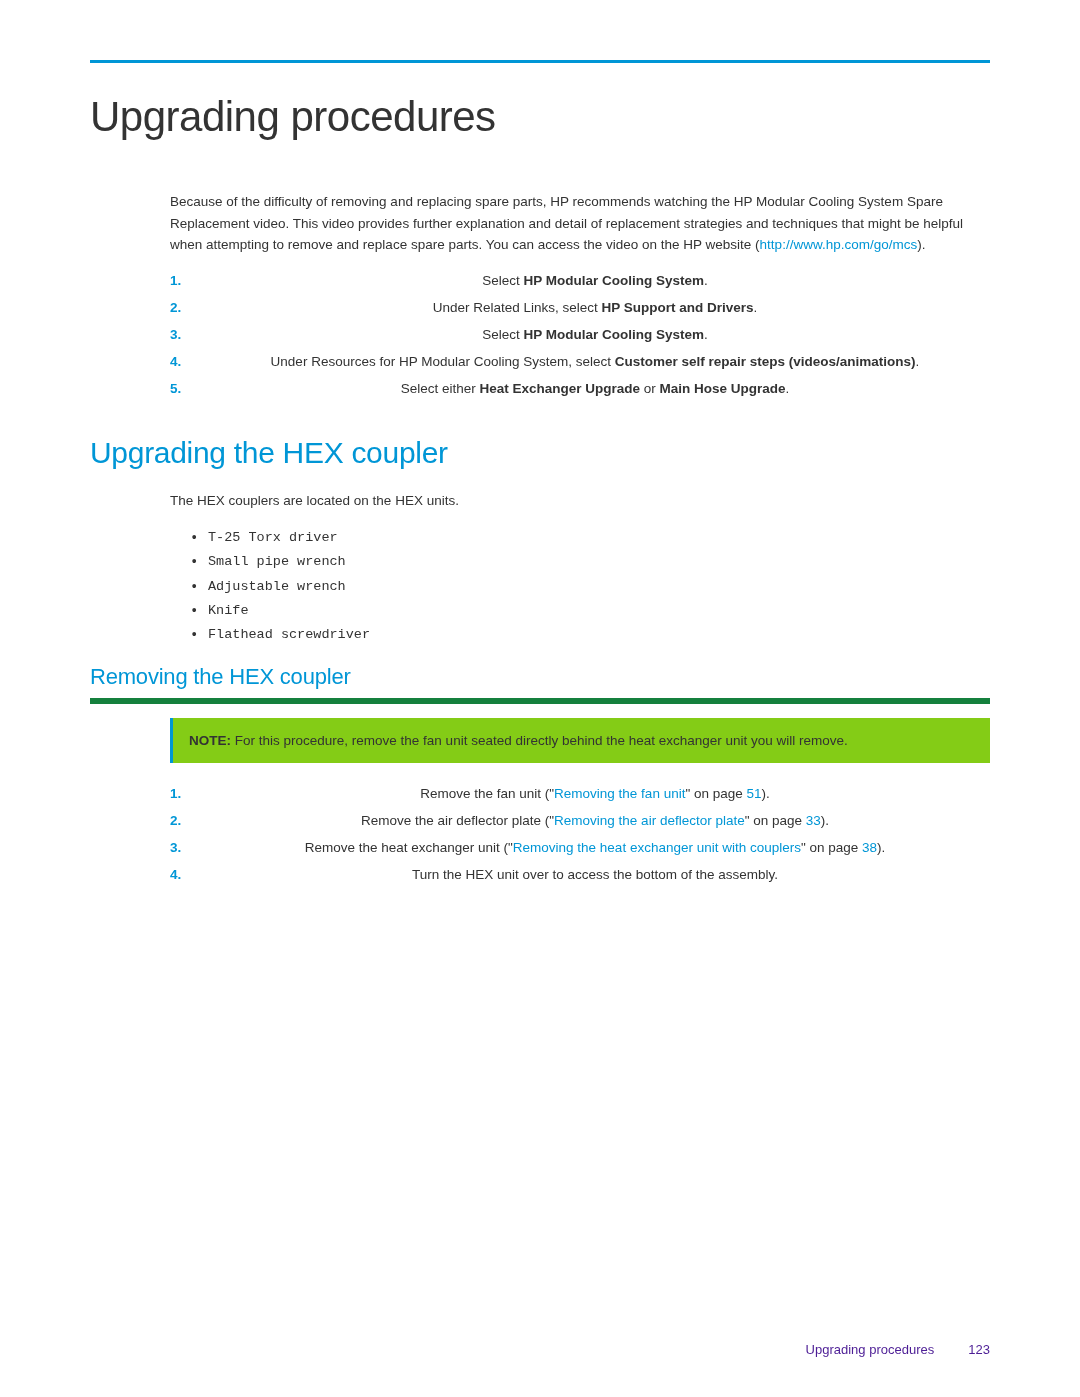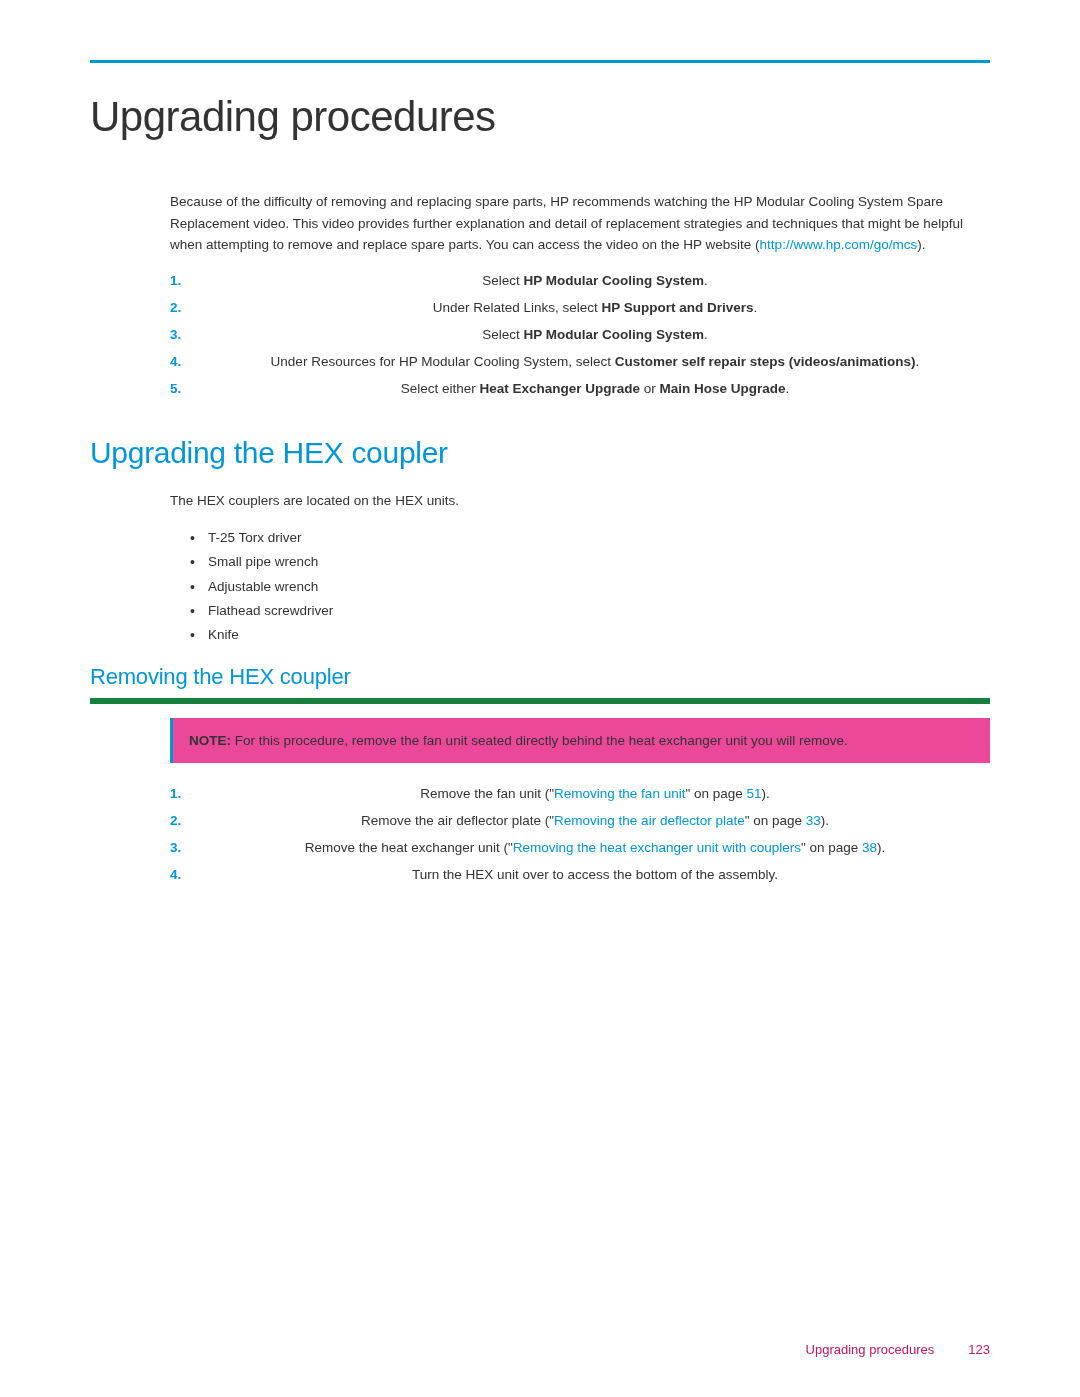--- a/index.html
+++ b/index.html
@@ -92,20 +92,21 @@
       content: counter(list-counter) ".";
       position: absolute;
       left: 0;
       color: #0096d6;
       font-weight: bold;
     }
 
     .bullet-list {
       margin-left: 100px;
       margin-bottom: 16px;
+      font-family: Liberation Mono, monospace;
     }
 
     .bullet-list li {
       font-size: 13.5px;
       line-height: 1.8;
       color: #333333;
       list-style: none;
       position: relative;
       padding-left: 18px;
     }
@@ -115,21 +116,21 @@
       position: absolute;
       left: 0;
       color: #333333;
       font-size: 14px;
     }
 
     .note-box {
       margin-left: 80px;
       margin-bottom: 20px;
       border-left: 3px solid #0096d6;
-      background: #ec4899;
+      background: #84cc16;
       padding: 12px 16px;
       font-size: 13.5px;
       line-height: 1.6;
     }
 
     .note-box .note-label {
       font-weight: bold;
       color: #333333;
     }
 
@@ -139,21 +140,21 @@
 
     .subsection-gap {
       margin-bottom: 24px;
     }
 
     .footer {
       position: absolute;
       bottom: 40px;
       right: 90px;
       font-size: 13px;
-      color: #be185d;
+      color: #4c1d95;
     }
 
     .footer-sep {
       display: inline-block;
       margin: 0 8px;
       color: #888;
     }
   </style>
 </head>
 <body>
@@ -190,22 +191,22 @@
 
   <div class="section-gap">
     <h2 class="section-title">Upgrading the HEX coupler</h2>
 
     <p class="body-text">The HEX couplers are located on the HEX units.</p>
 
     <ul class="bullet-list">
       <li>T-25 Torx driver</li>
       <li>Small pipe wrench</li>
       <li>Adjustable wrench</li>
+      <li>Knife</li>
       <li>Flathead screwdriver</li>
-      <li>Knife</li>
     </ul>
 
     <div class="subsection-gap">
       <h3 class="subsection-title">Removing the HEX coupler</h3>
 
       <div class="note-box">
         <span class="note-label">NOTE:</span>
         <span> For this procedure, remove the fan unit seated directly behind the heat exchanger unit you will remove.</span>
       </div>
 

